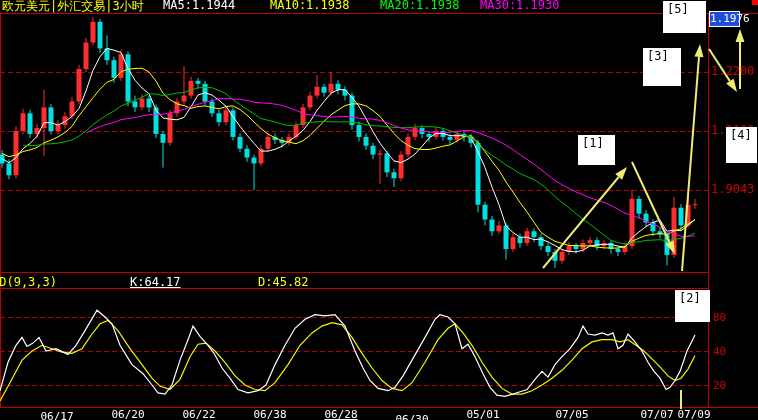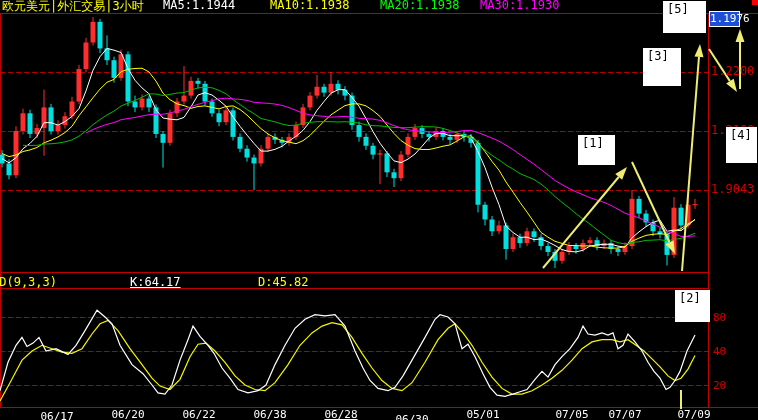--- a/index.html
+++ b/index.html
@@ -294,21 +294,21 @@
     </div>
   <div id="xlabels">
       <div class="xlabel" style="left: 57px; top: 411px;">06/17</div>
       <div class="xlabel" style="left: 128px; top: 409px;">06/20</div>
       <div class="xlabel" style="left: 199px; top: 409px;">06/22</div>
       <div class="xlabel" style="left: 270px; top: 409px;">06/38</div>
       <div class="xlabel" style="left: 341px; top: 409px; text-decoration: underline;">06/28</div>
       <div class="xlabel" style="left: 412px; top: 414px;">06/30</div>
       <div class="xlabel" style="left: 483px; top: 409px;">05/01</div>
       <div class="xlabel" style="left: 554px; top: 409px; margin-left: 18px;">07/05</div>
-      <div class="xlabel" style="left: 625px; top: 409px;">07/07</div>
+      <div class="xlabel" style="left: 657px; top: 409px;">07/07</div>
       <div class="xlabel" style="left: 694px; top: 409px;">07/09</div>
     </div>
   <div id="waveboxes">
       <div class="wavebox" style="left: 578px; top: 135px; width: 37px; height: 30px;">[1]</div>
       <div class="wavebox" style="left: 675px; top: 290px; width: 35px; height: 32px;">[2]</div>
       <div class="wavebox" style="left: 643px; top: 48px; width: 38px; height: 38px;">[3]</div>
       <div class="wavebox" style="left: 726px; top: 127px; width: 31px; height: 36px;">[4]</div>
       <div class="wavebox" style="left: 663px; top: 1px; width: 43px; height: 32px;">[5]</div>
     </div>
 </div>

